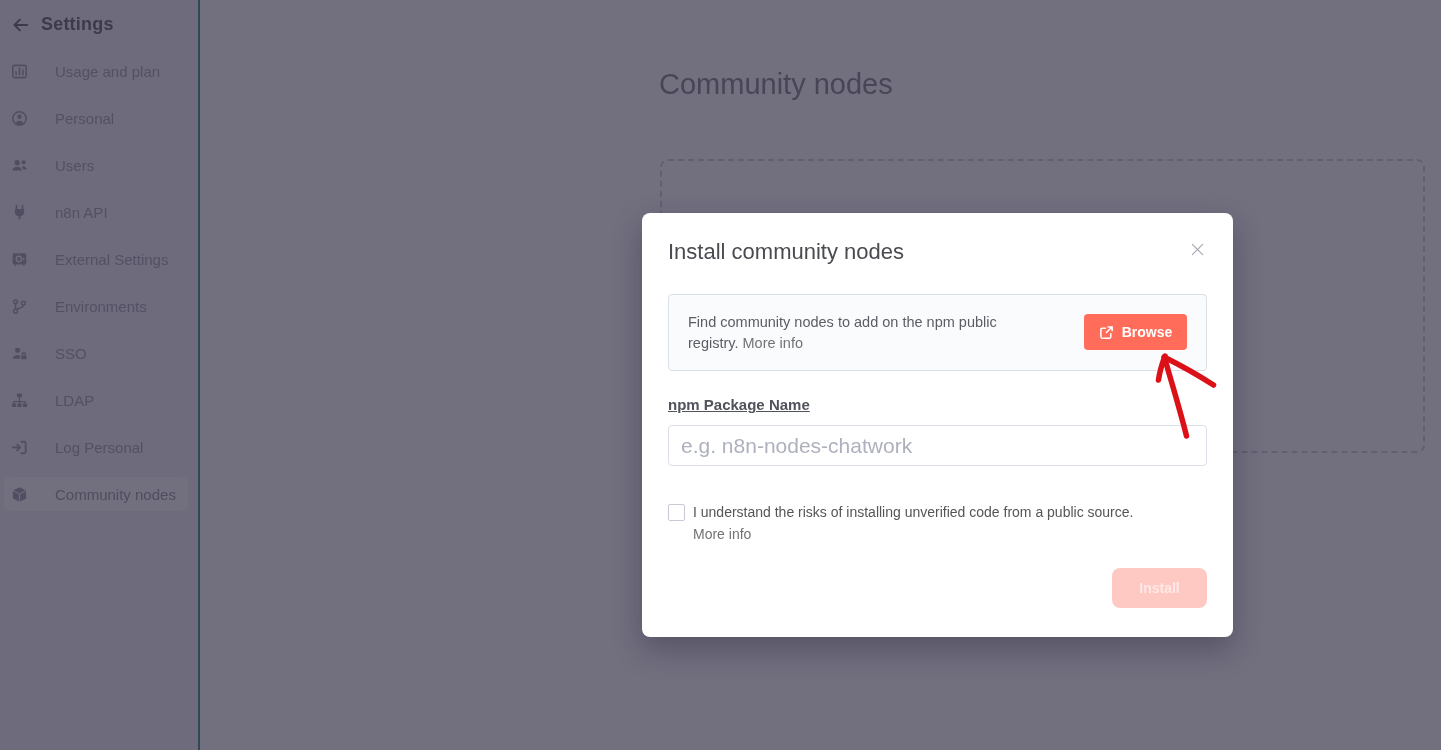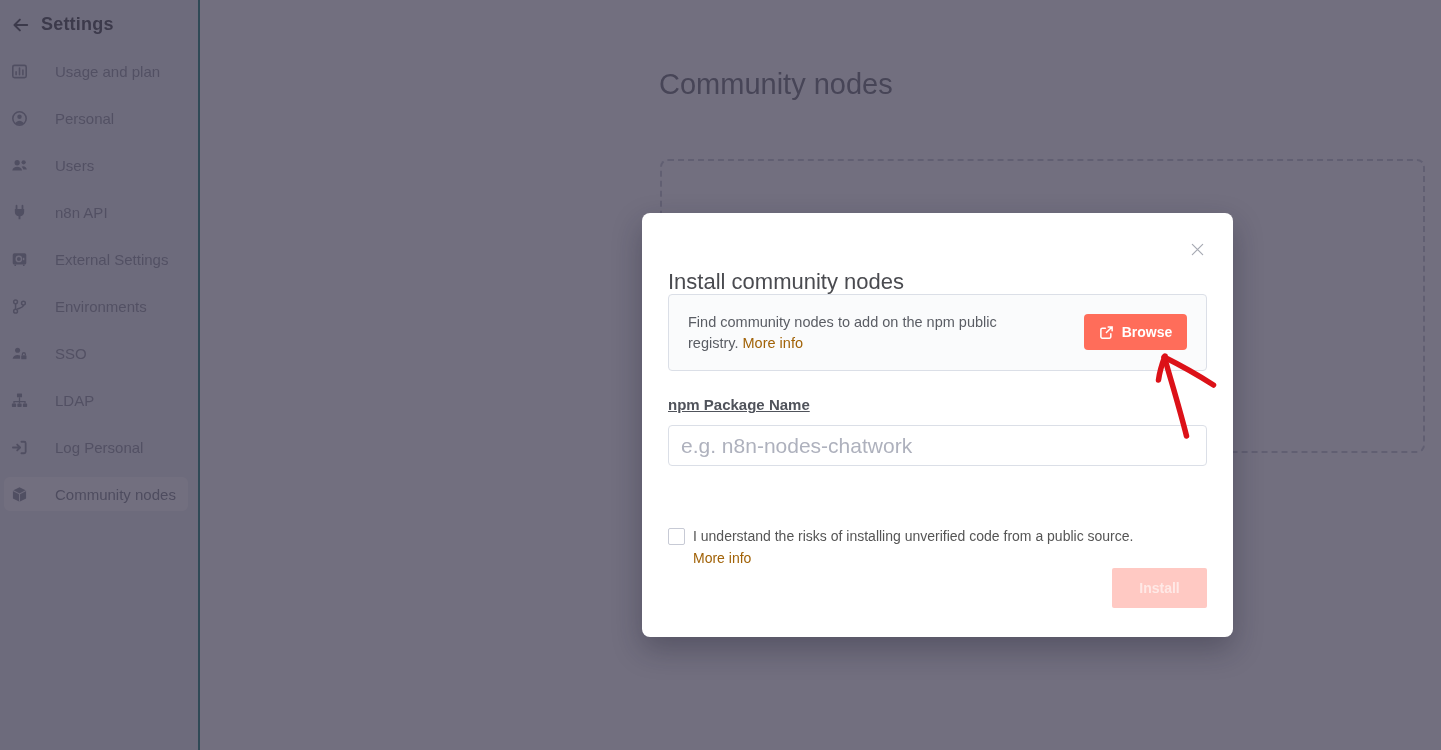--- a/index.html
+++ b/index.html
@@ -47,37 +47,36 @@
 
   
   .modal {
     position:absolute; left:642px; top:213px; width:591px; height:424px;
     background:#fff; border-radius:8px; z-index:50;
     box-shadow:0 12px 30px rgba(25,25,45,.32);
   }
   .modal-title {
     position:absolute; left:26px; top:26px; font-size:22px; font-weight:400;
     color:#4a4b50;
-    margin-top:30px;
   }
   .modal-close {
     position:absolute; right:27px; top:29px; width:16px; height:16px;
     color:#a7aab3; cursor:pointer; display:inline-flex;
   }
   .modal-close svg { width:15px; height:15px; }
 
   .info-box {
     position:absolute; left:26px; top:81px; width:539px; height:77px;
     background:#fafbfc; border:1px solid #dbdfe7; border-radius:4px;
   }
   .info-text {
     position:absolute; left:19px; top:17px; width:346px;
     font-size:14.5px; line-height:21px; color:#5a5d64;
   }
-  .link { color:#a16207; text-decoration:none; cursor:pointer; }
+  .link { color:#737373; text-decoration:none; cursor:pointer; }
   .browse-btn {
     position:absolute; right:19px; top:19px; width:103px; height:36px;
     background:#ff6d5a; border:none; border-radius:4px; cursor:pointer;
     display:flex; align-items:center; justify-content:center; gap:8px;
     color:#fff; font-size:14px; font-weight:700;
     font-family:"Liberation Sans","DejaVu Sans",sans-serif;
   }
   .browse-btn svg { width:15px; height:15px; }
 
   .field-label {
@@ -86,31 +85,31 @@
     text-decoration:underline;
   }
   .pkg-input {
     position:absolute; left:26px; top:212px; width:539px; height:41px;
     border:1px solid #dbdfe7; border-radius:4px; padding:0 12px;
     font-size:21px; color:#555;
     font-family:"Liberation Sans","DejaVu Sans",sans-serif; outline:none;
   }
   .pkg-input::placeholder { color:#aeb1bd; opacity:1; }
 
-  .checkbox-row { position:absolute; left:26px; top:289px; display:flex;margin-top:24px; }
+  .checkbox-row { position:absolute; left:26px; top:289px; display:flex; }
   .checkbox {
     width:17px; height:17px; border:1px solid #c7cad5; border-radius:2px;
     background:#fff; flex:none; margin-top:2px; cursor:pointer;
   }
   .checkbox-text { margin-left:8px; font-size:14px; line-height:21px; color:#555; width:480px; }
   .checkbox-text .link { display:inline-block; margin-top:1px; }
 
   .install-btn {
     position:absolute; right:26px; top:355px; width:95px; height:40px;
-    background:#ffc9c3; border:none; border-radius:2px;
+    background:#ffc9c3; border:none; border-radius:8px;
     color:#ffe9e6; font-size:14px; font-weight:700; cursor:not-allowed;
     font-family:"Liberation Sans","DejaVu Sans",sans-serif;
   }
 
   
   .annotation { position:absolute; inset:0; z-index:60; pointer-events:none; }
 </style>
 </head>
 <body>
 

